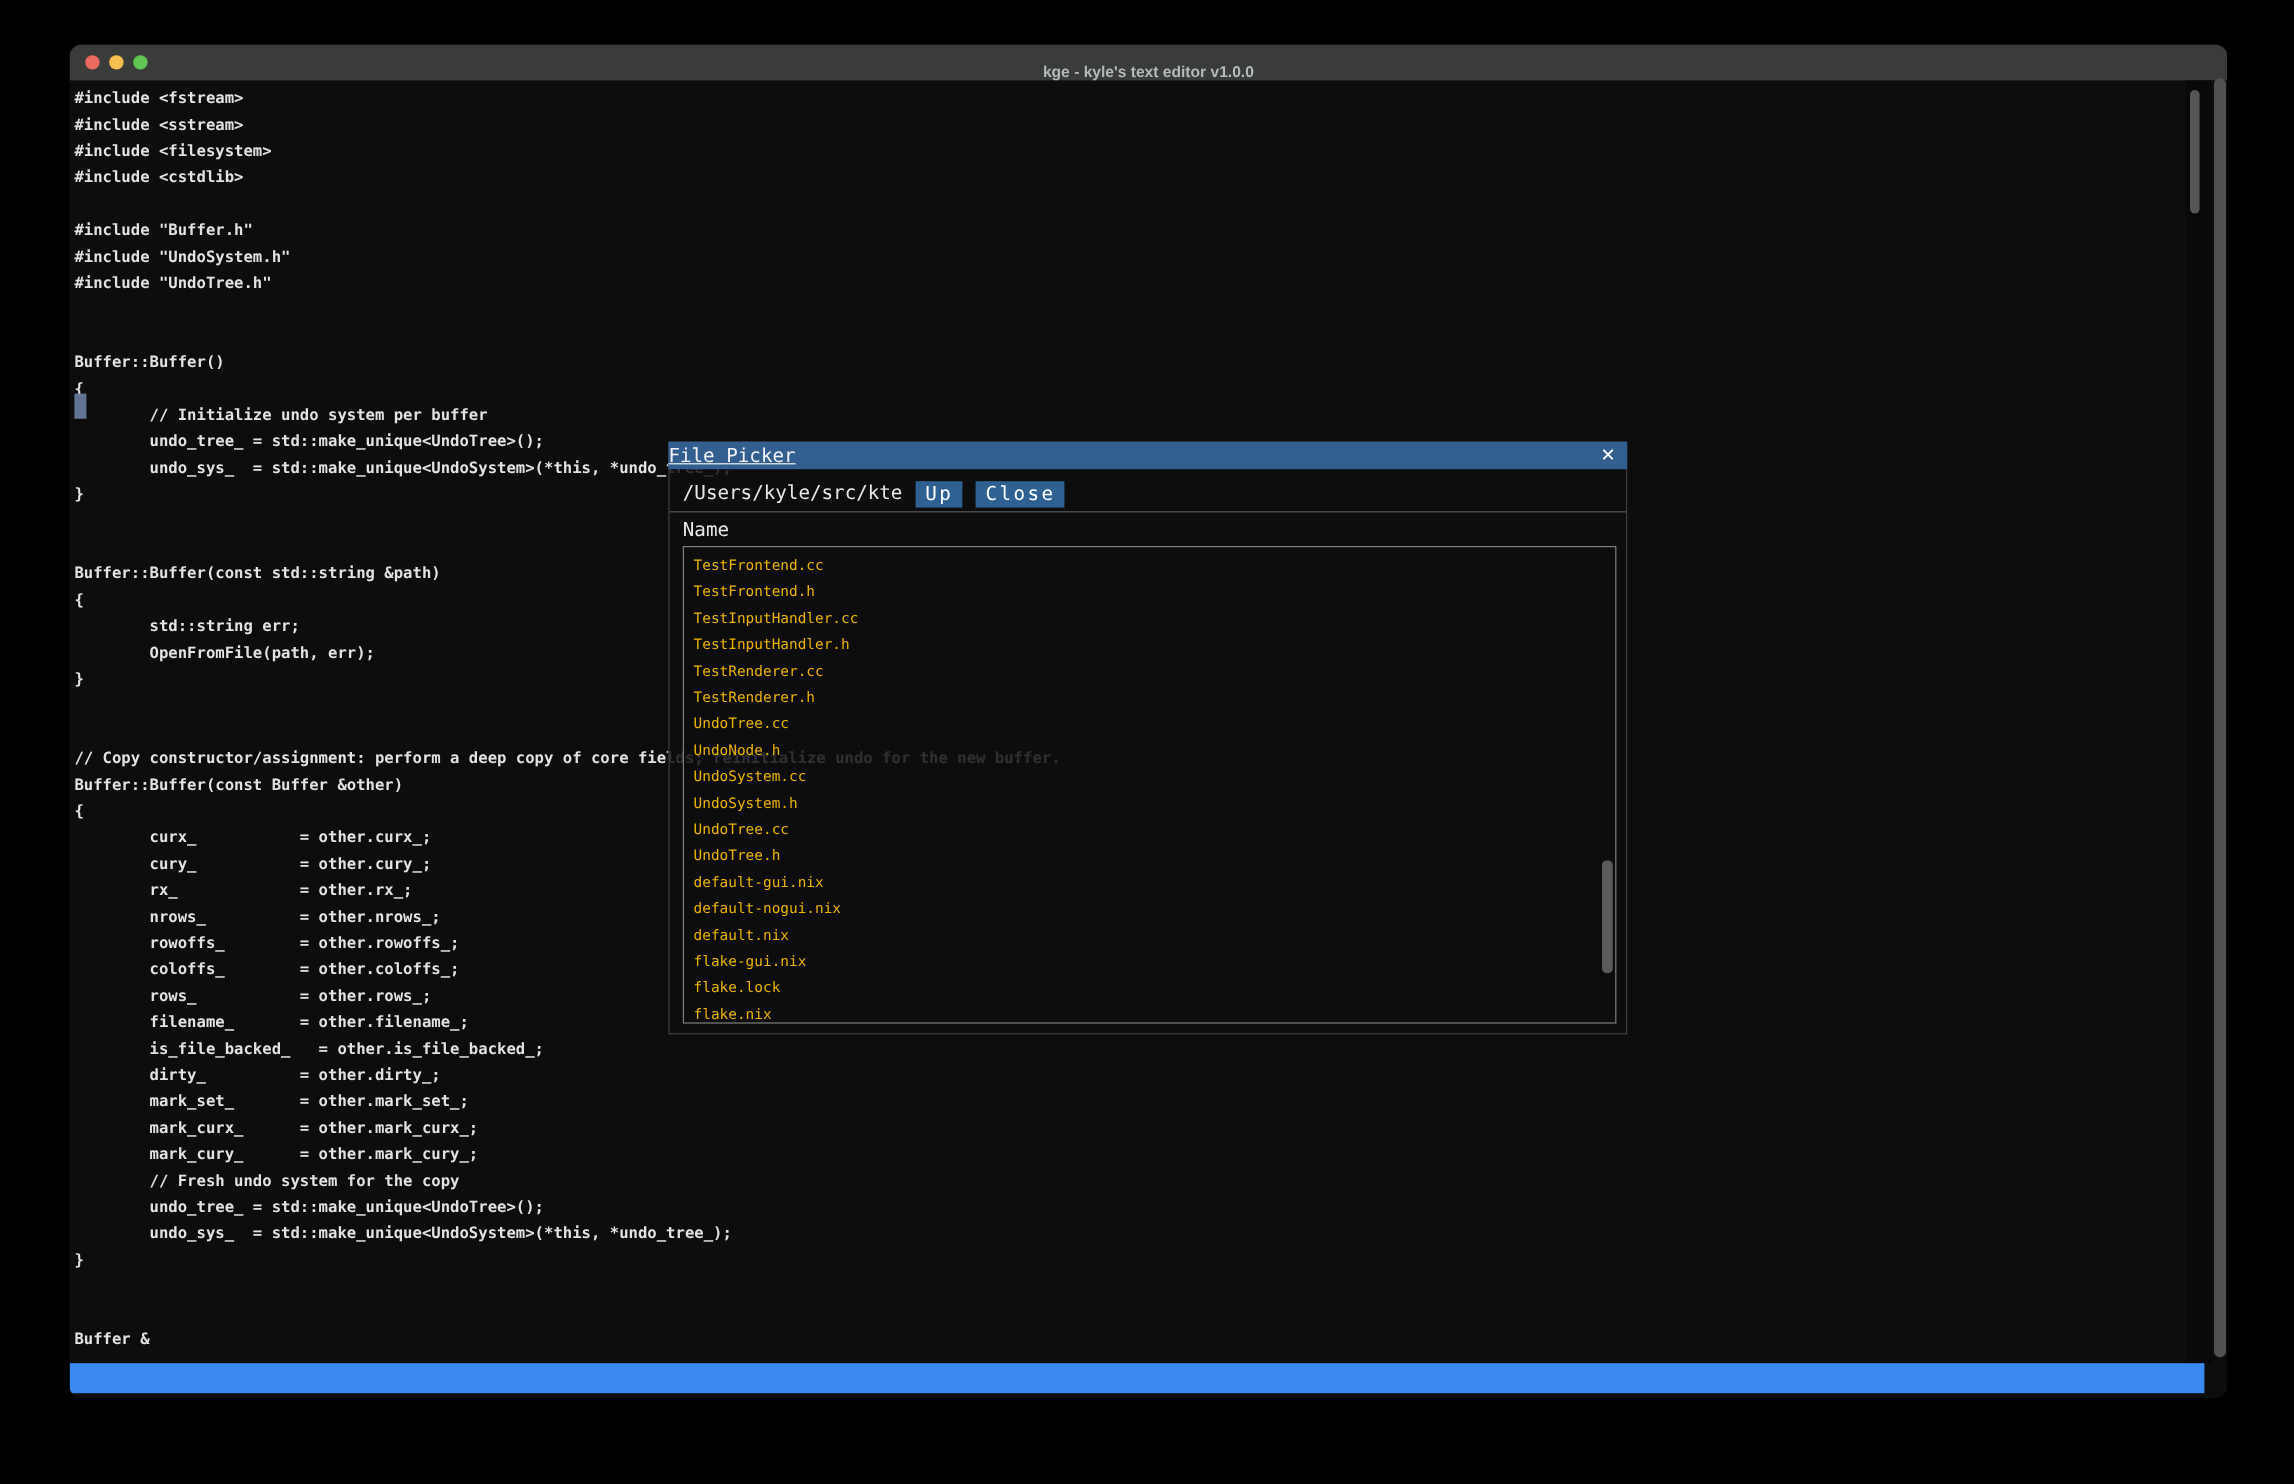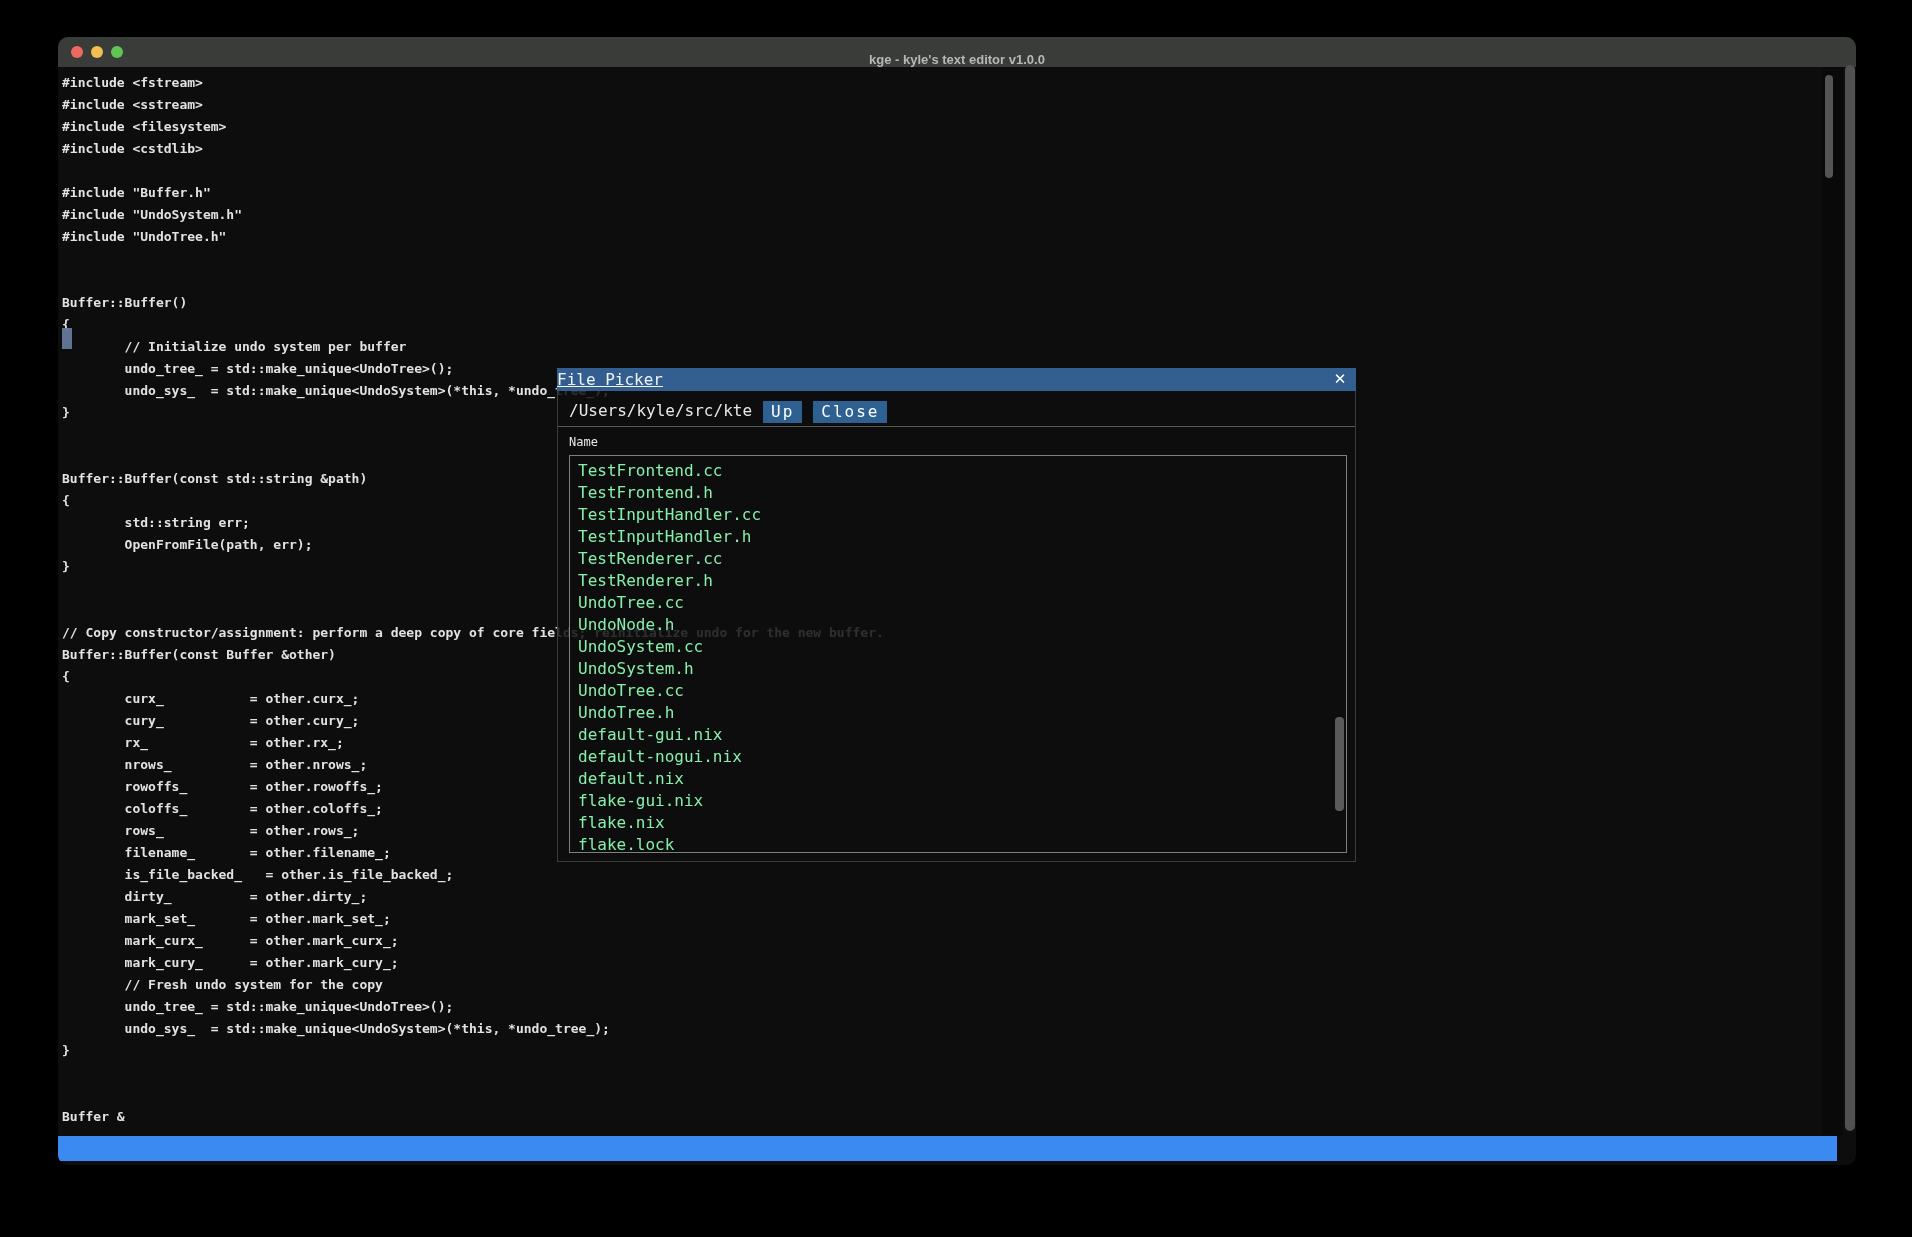--- a/index.html
+++ b/index.html
@@ -67,26 +67,26 @@
     font-family:"DejaVu Sans", sans-serif;
   }
   .dlg-body{position:absolute;left:0;top:22px;right:0;bottom:0;padding:8px 8px 8px 11px;}
   .path-row{margin-top:2px;height:22px;display:flex;gap:11px;
     color:#e8e8e8;font-size:16px;white-space:pre;}
   .dlg-btn{
     background:var(--btn-blue);color:#fff;border:none;font-family:"DejaVu Sans Mono", monospace;
     font-size:16px;line-height:20px;padding:1px 8px;letter-spacing:2px;
   }
   .dlg-divider{border:none;border-top:1px solid #585858;margin:3px -8px 0 -11px;}
-  .name-row{margin-top:4px;height:22px;line-height:22px;color:#e8e8e8;font-size:12px;}
+  .name-row{margin-top:4px;height:22px;line-height:22px;color:#e8e8e8;font-size:16px;}
   .file-list{
     position:relative;margin-top:2px;height:398px;border:1px solid #7e7e7e;
     padding:4px 0 0 8px;overflow:hidden;
   }
-  .file-item{height:22px;line-height:22px;color:#86efac;font-size:16px;white-space:pre;}
+  .file-item{height:22px;line-height:22px;color:#eab308;font-size:12px;white-space:pre;}
   .list-thumb{position:absolute;right:2px;top:261px;width:9px;height:94px;background:#5a5a5a;border-radius:4px;}
 </style>
 </head>
 <body>
 
 <div class="window">
 
   <div class="titlebar">
     <div class="traffic">
       <div class="light red"></div>
@@ -127,22 +127,22 @@
           <div class="file-item">UndoTree.cc</div>
           <div class="file-item">UndoNode.h</div>
           <div class="file-item">UndoSystem.cc</div>
           <div class="file-item">UndoSystem.h</div>
           <div class="file-item">UndoTree.cc</div>
           <div class="file-item">UndoTree.h</div>
           <div class="file-item">default-gui.nix</div>
           <div class="file-item">default-nogui.nix</div>
           <div class="file-item">default.nix</div>
           <div class="file-item">flake-gui.nix</div>
+          <div class="file-item">flake.lock</div>
           <div class="file-item">flake.nix</div>
-          <div class="file-item">flake.lock</div>
         </div>
     </div>
   </div>
 
   <div class="statusbar">
     <span class="status-left">kge v1.0.0  [1/1] Buffer.cc 486L</span>
     
     
   </div>
 

